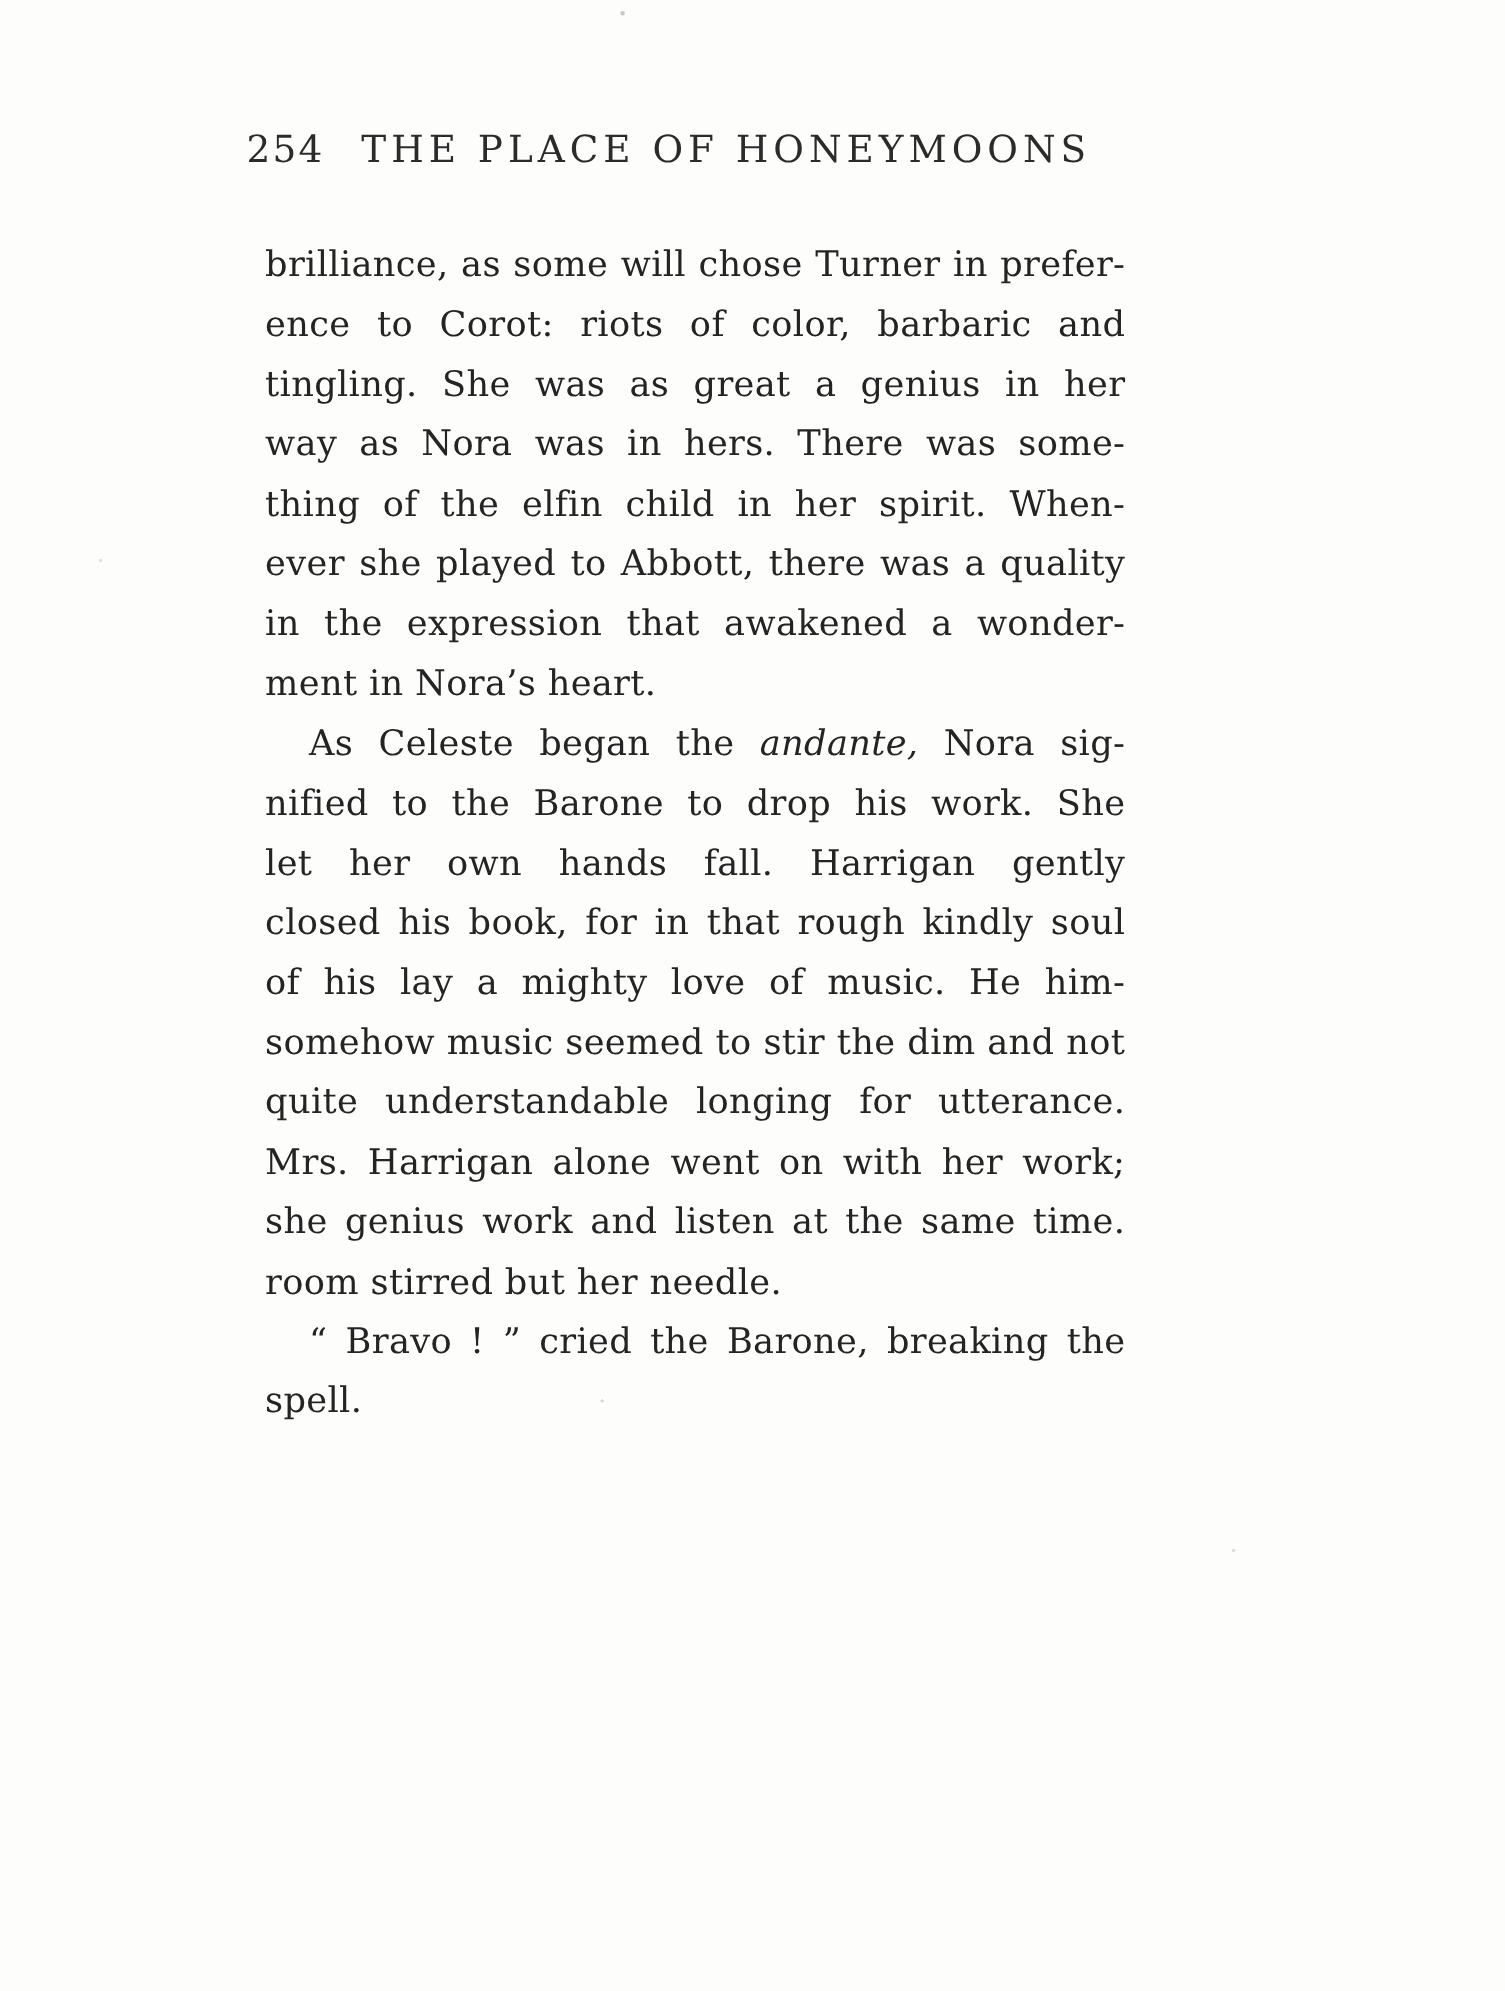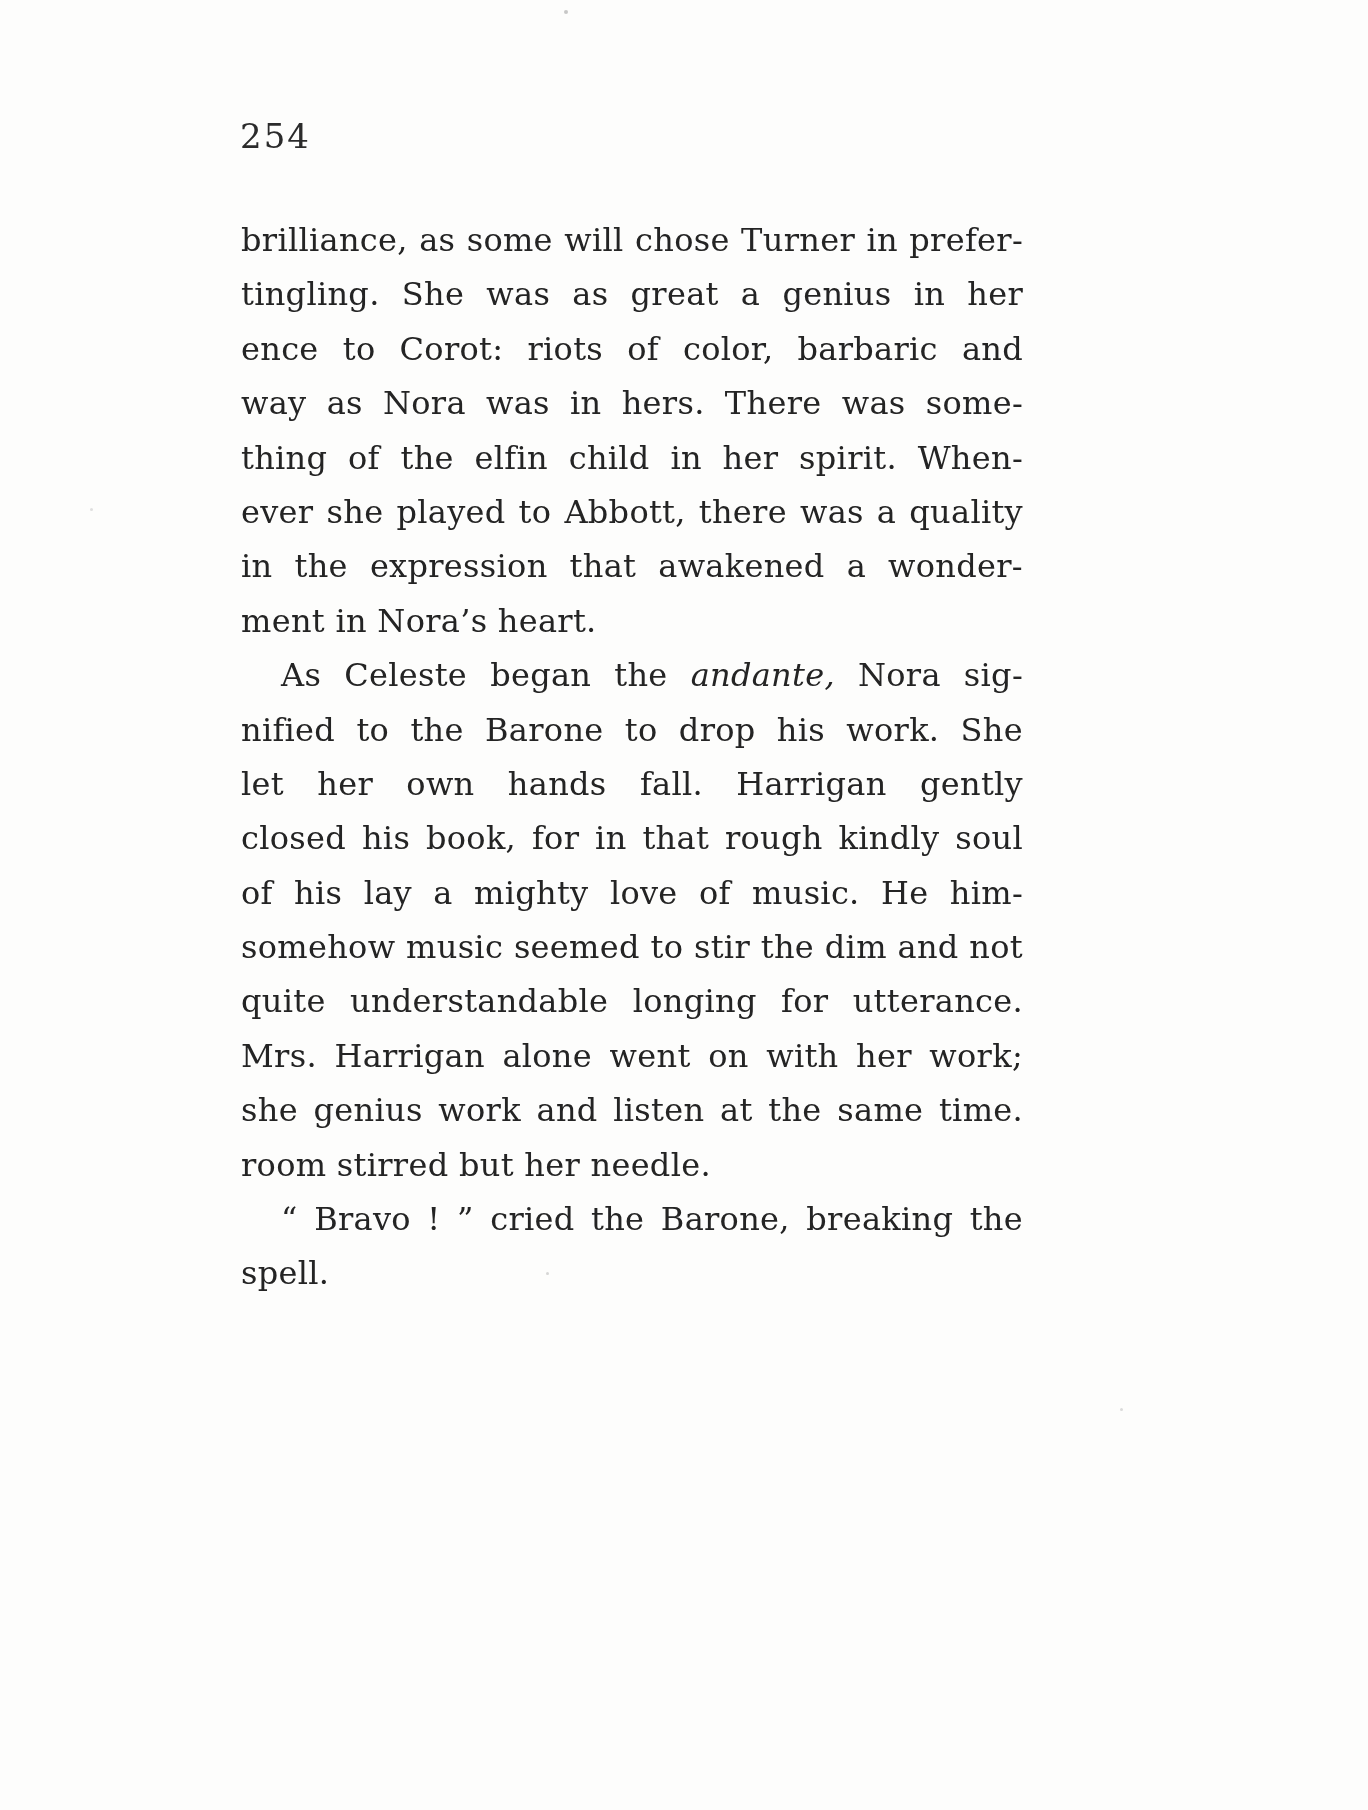--- a/index.html
+++ b/index.html
@@ -13,21 +13,21 @@
     height: 1810px;
     background: #fefefdf0;
     background-color: #fdfdfc;
     font-family: "DejaVu Serif", "Liberation Serif", serif;
     color: #262626;
     overflow: hidden;
   }
   .header {
     position: absolute;
     top: 116px;
-    left: 240px;
+    left: 224px;
     width: 768px;
     display: flex;
     align-items: baseline;
     justify-content: space-between;
     gap: 12px;
   }
   .page-number {
     font-size: 34px;
     letter-spacing: 2px;
     color: #2b2b2b;
@@ -81,26 +81,27 @@
 
 <div class="page">
 
   <span class="speck speck-1"></span>
   <span class="speck speck-2"></span>
   <span class="speck speck-3"></span>
   <span class="speck speck-4"></span>
 
   <div class="header">
     <span class="page-number">254</span>
+    <span class="header-title">THE PLACE OF HONEYMOONS</span>
   </div>
 
   <div class="text-block">
       <div class="line"><span>brilliance, as some will chose Turner in prefer-</span></div>
+      <div class="line"><span>ence to Corot: riots of color, barbaric and</span></div>
       <div class="line"><span>tingling. She was as great a genius in her</span></div>
-      <div class="line"><span>ence to Corot: riots of color, barbaric and</span></div>
       <div class="line"><span>way as Nora was in hers. There was some-</span></div>
       <div class="line"><span>thing of the elfin child in her spirit. When-</span></div>
       <div class="line"><span>ever she played to Abbott, there was a quality</span></div>
       <div class="line"><span>in the expression that awakened a wonder-</span></div>
       <div class="line last"><span>ment in Nora’s heart.</span></div>
       <div class="line indent"><span>As Celeste began the </span><span class="italic">andante,</span><span> Nora sig-</span></div>
       <div class="line"><span>nified to the Barone to drop his work. She</span></div>
       <div class="line"><span>let her own hands fall. Harrigan gently</span></div>
       <div class="line"><span>closed his book, for in that rough kindly soul</span></div>
       <div class="line"><span>of his lay a mighty love of music. He him-</span></div>

